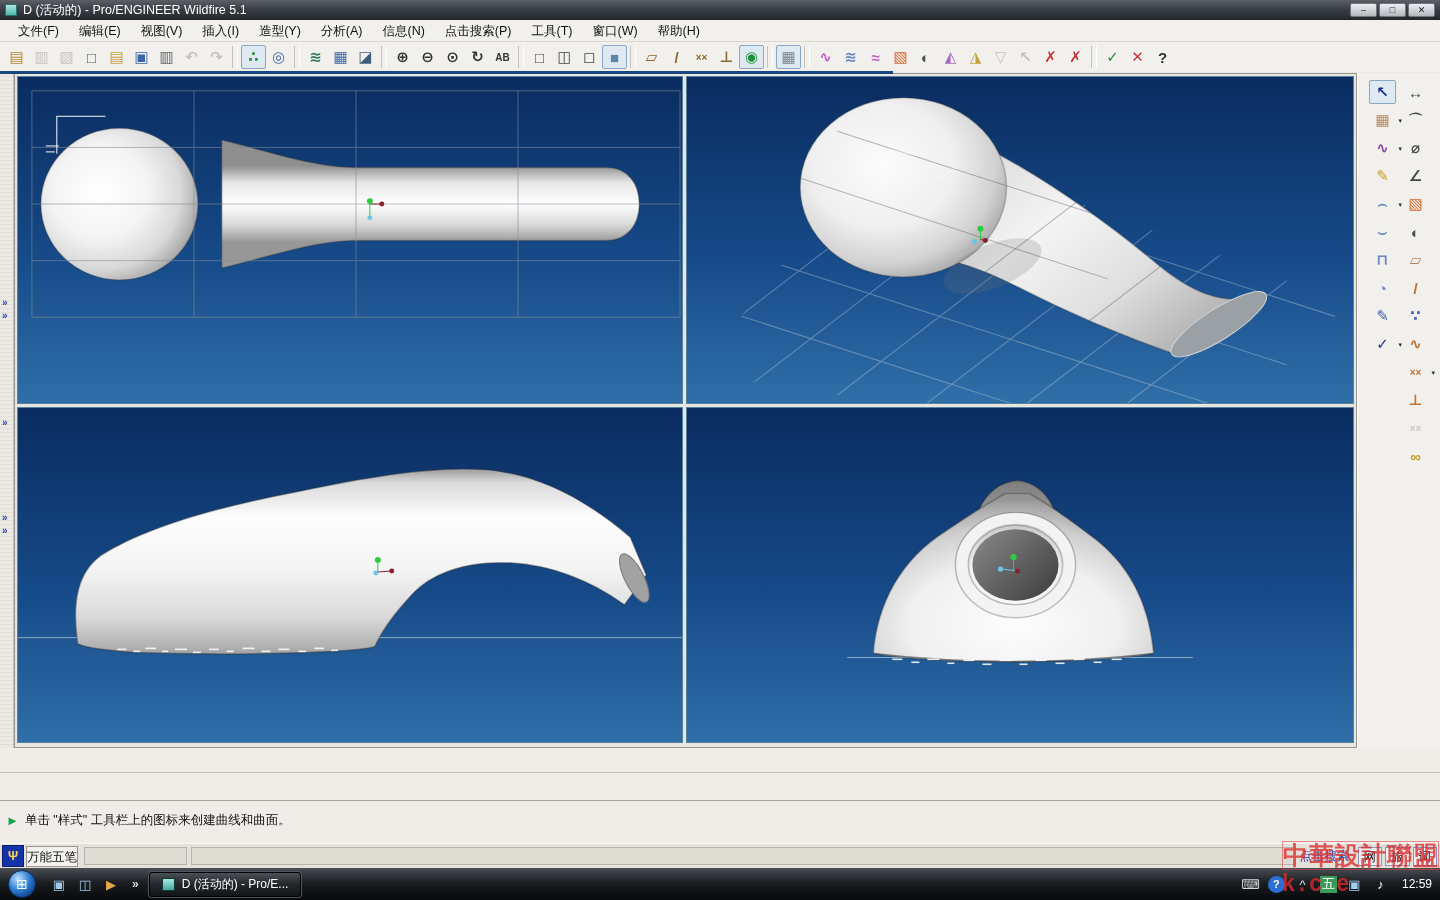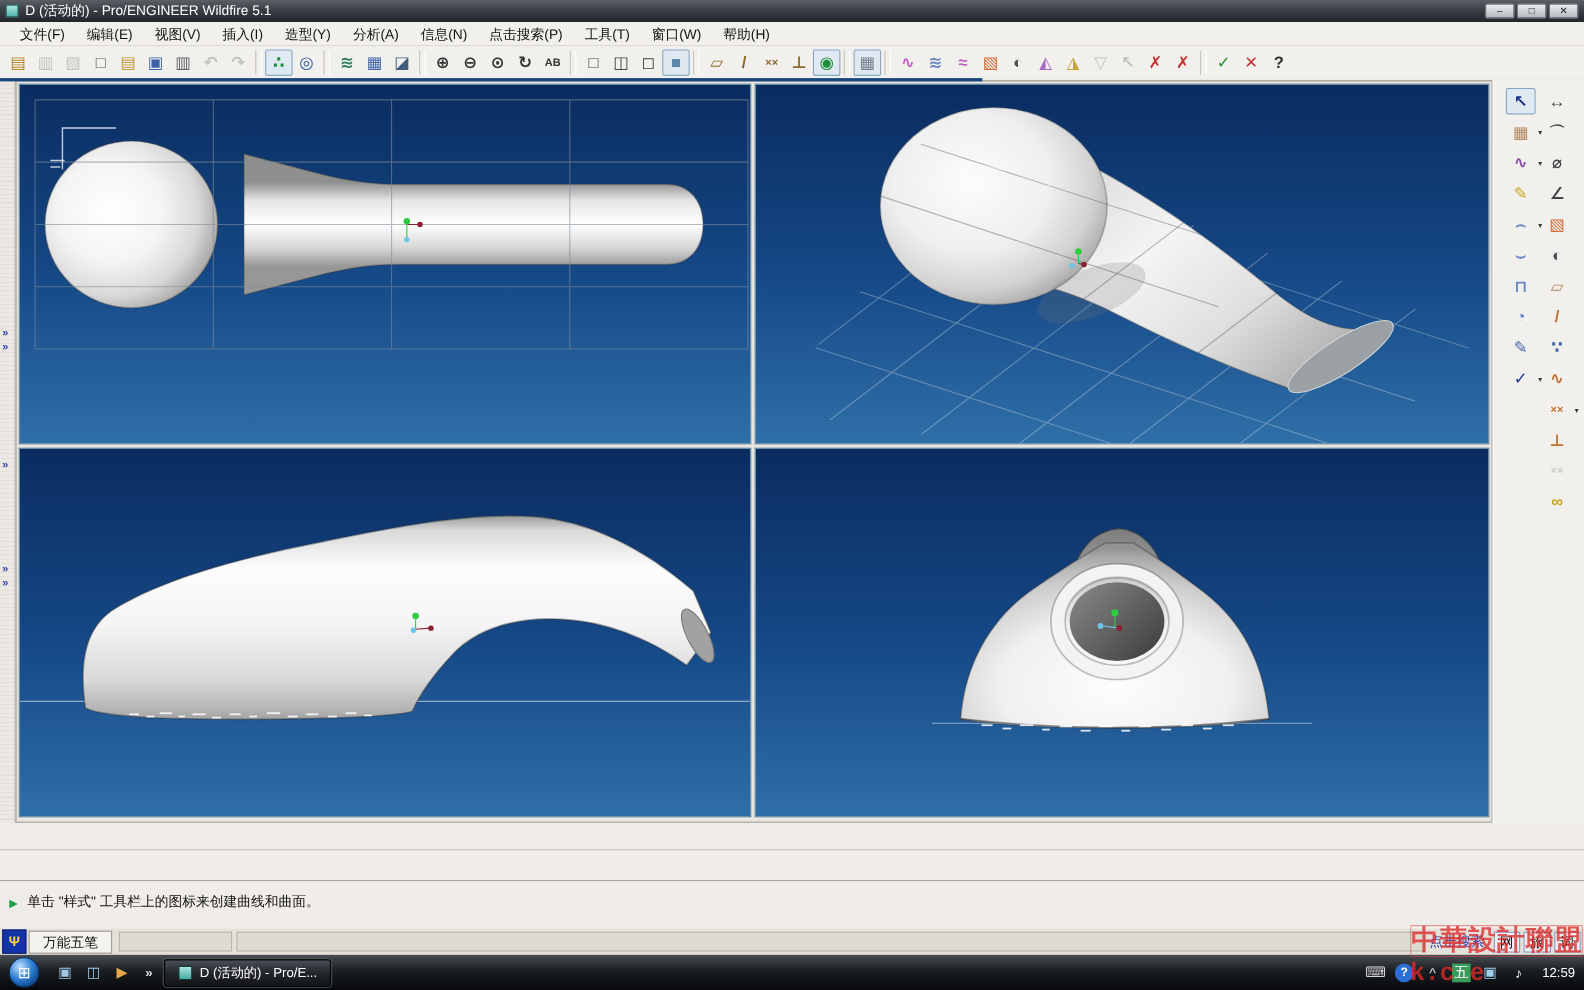--- a/index.html
+++ b/index.html
@@ -41,21 +41,21 @@
   
   .lower{position:absolute;top:748px;left:0;width:1440px;height:95px;background:#f0ede8}
   .lower .sep1{position:absolute;top:24px;left:0;right:0;border-top:1px solid #c6c2ba}
   .lower .sep2{position:absolute;top:52px;left:0;right:0;border-top:1px solid #a8a49c}
   .message{position:absolute;top:64px;left:6px;display:flex;gap:6px;align-items:center;font-size:12.5px;color:#111}
   .msg-arrow{color:#18a24a;font-weight:bold;font-size:13px}
 
   
   .ime{position:absolute;top:843px;left:0;width:1440px;height:25px;background:#e4e1da;border-top:1px solid #f8f8f6;display:flex;align-items:center;font-size:12.5px;color:#111}
   .ime-logo{width:22px;height:22px;background:#1533a8;color:#ffd34d;text-align:center;line-height:21px;font-weight:bold;border:1px solid #0a1f70;margin:1px 2px}
-  .ime-tab{padding:0 12px;background:#f4f2ee;border:1px solid #9a968e;height:21px;line-height:20px}
+  .ime-tab{padding:0 0;background:#f4f2ee;border:1px solid #9a968e;height:21px;line-height:20px}
   .ime-panelA{width:103px;height:18px;background:#dedbd3;border:1px solid #b8b4ac;margin-left:6px}
   .ime-panelB{flex:1;height:18px;background:#dedbd3;border:1px solid #b8b4ac;margin:0 4px}
   .ime-right{display:flex;align-items:center;gap:8px;padding-right:3px}
   .ime-search{color:#2a3fb0}
   .ime-btn{border:1px solid #8a94b8;background:#eef0f6;padding:0 5px;height:19px;line-height:18px}
 
   
   .taskbar{position:absolute;top:868px;left:0;width:1440px;height:32px;background:linear-gradient(#4a4f55,#1b1e22 45%,#07090b);display:flex;align-items:center;color:#fff}
   .start-orb{width:28px;height:28px;border-radius:50%;margin:0 12px 0 8px;background:radial-gradient(circle at 35% 30%,#bfe2ff,#2f7fd4 45%,#0a3f86 82%);border:1px solid #0a2f5e;display:flex;align-items:center;justify-content:center;color:#fff;font-size:14px}
   .ql{display:flex;gap:4px;align-items:center}

